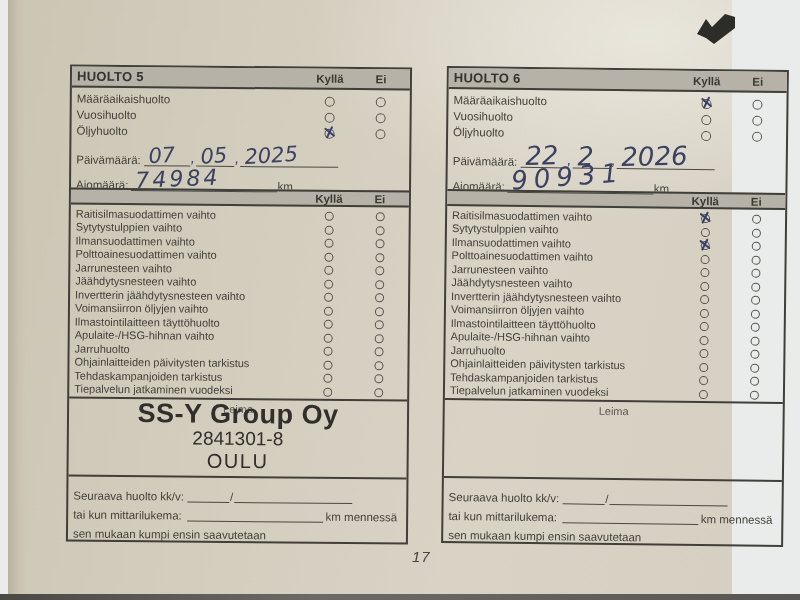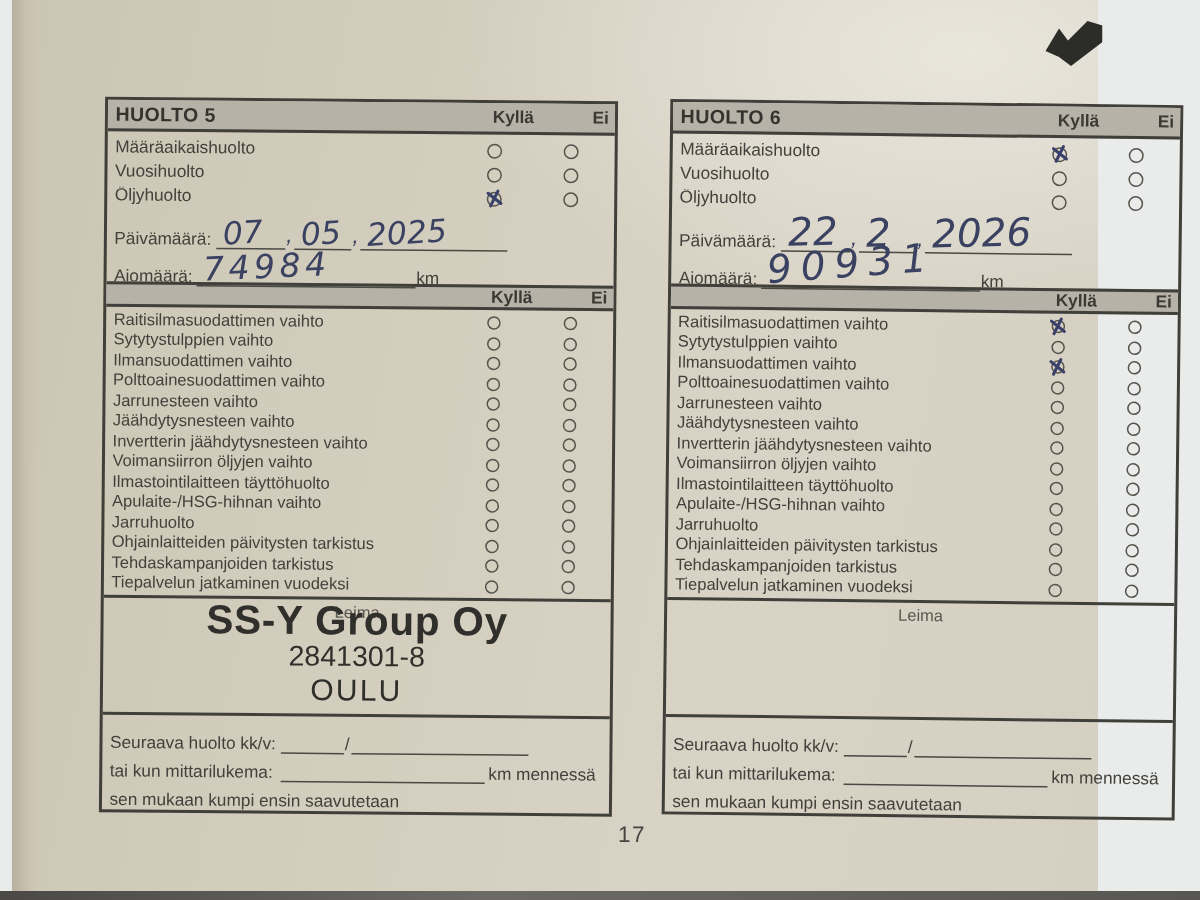--- a/index.html
+++ b/index.html
@@ -31,21 +31,21 @@
   }
   .panel-0 { left:60px; top:66px; transform:rotate(.5deg); }
   .panel-1 { left:436px; top:68px; transform:rotate(.7deg); }
 
   .hdr {
     height:21px; background:#b6b2a7; border-bottom:2px solid #403f39;
     display:grid; grid-template-columns:1fr 52px 50px; align-items:center;
     padding:0 4px 0 5px;
   }
   .hdr-title { font-weight:bold; font-size:13px; color:#34332e; letter-spacing:.3px; }
-  .colhead { font-weight:bold; font-size:11.5px; color:#3a3934; text-align:right; }
+  .colhead { font-weight:bold; font-size:11.5px; color:#3a3934; text-align:center; }
 
   .sec-top { height:100px; padding:3px 4px 0 5px; }
   .chk-row { display:grid; grid-template-columns:1fr 52px 50px; align-items:center; height:16px; font-size:11.5px; }
   .lbl { white-space:nowrap; overflow:hidden; }
   .cell { position:relative; text-align:center; }
   .circle { width:10px; height:10px; border:1.5px solid #55544c; border-radius:50%; display:inline-block; vertical-align:middle; }
 
   .check-x { position:absolute; width:13px; height:13px; left:50%; top:50%;
     transform:translate(-50%,-58%) rotate(-10deg); }
   .check-x::before, .check-x::after { content:""; position:absolute; left:0; top:5.5px;
@@ -83,21 +83,21 @@
   .stamp-l1 { font-size:27px; font-weight:bold; letter-spacing:.5px; line-height:1.05; }
   .stamp-l2 { font-size:19px; line-height:1.15; }
   .stamp-l3 { font-size:20px; letter-spacing:1.5px; line-height:1.1; }
 
   .footer-box { flex:1; border-top:2px solid #403f39; padding:6px 6px 0 5px; font-size:11.5px; }
   .f-line { display:flex; align-items:flex-end; height:19px; }
   .u { border-bottom:1.3px solid #4a4944; height:13px; display:inline-block; }
   .u1 { width:42px; } .u2 { width:118px; } .u3 { flex:1; margin:0 2px; }
   .fslash { margin:0 1px; }
 
-  .page-num { position:absolute; left:404px; top:548px; font-size:15px; color:#45443f; letter-spacing:1px; }
+  .page-num { position:absolute; left:404px; top:548px; font-size:15px; color:#45443f; letter-spacing:1px;font-style:italic; }
 </style>
 </head>
 <body>
 
 <div class="scene">
   <div class="paper">
     <svg class="corner-mark" width="38" height="32" viewBox="0 0 38 32">
       <path d="M0 20 L9 5 L15 13 L28 0 L38 3 L38 14 L17 30 L9 24 Z" fill="#2c2c28"></path>
     </svg>
     <div id="panels">

